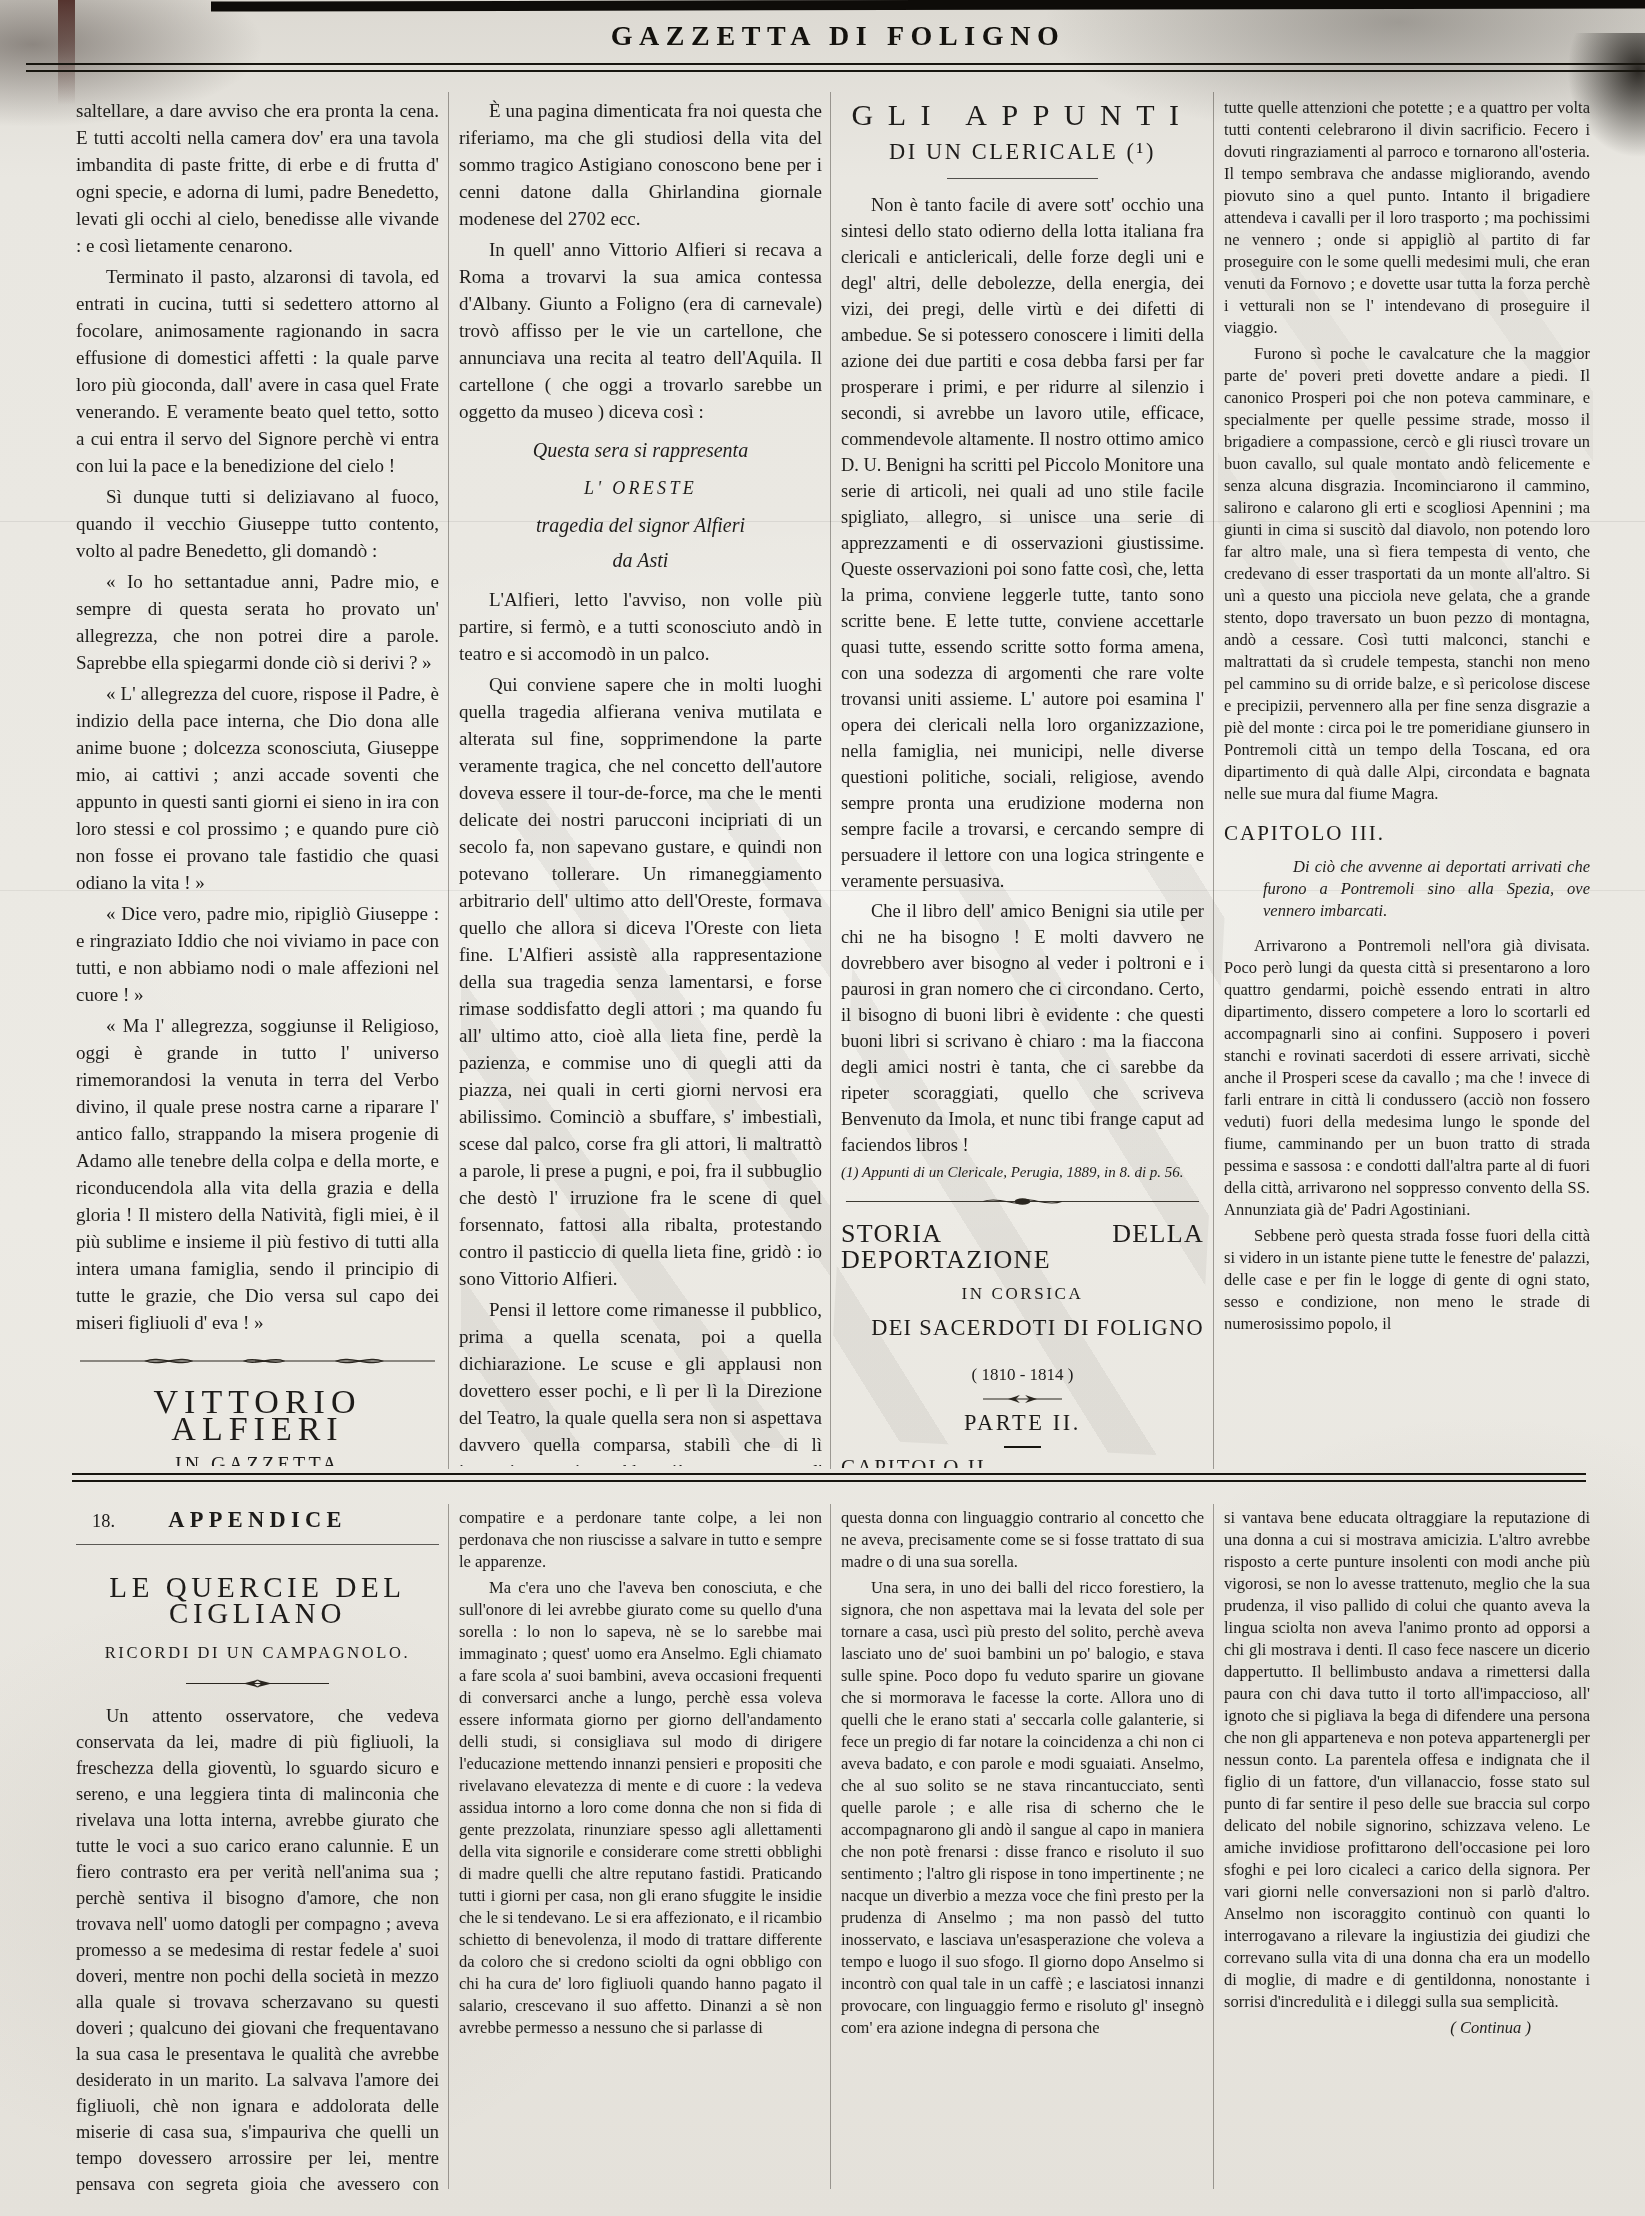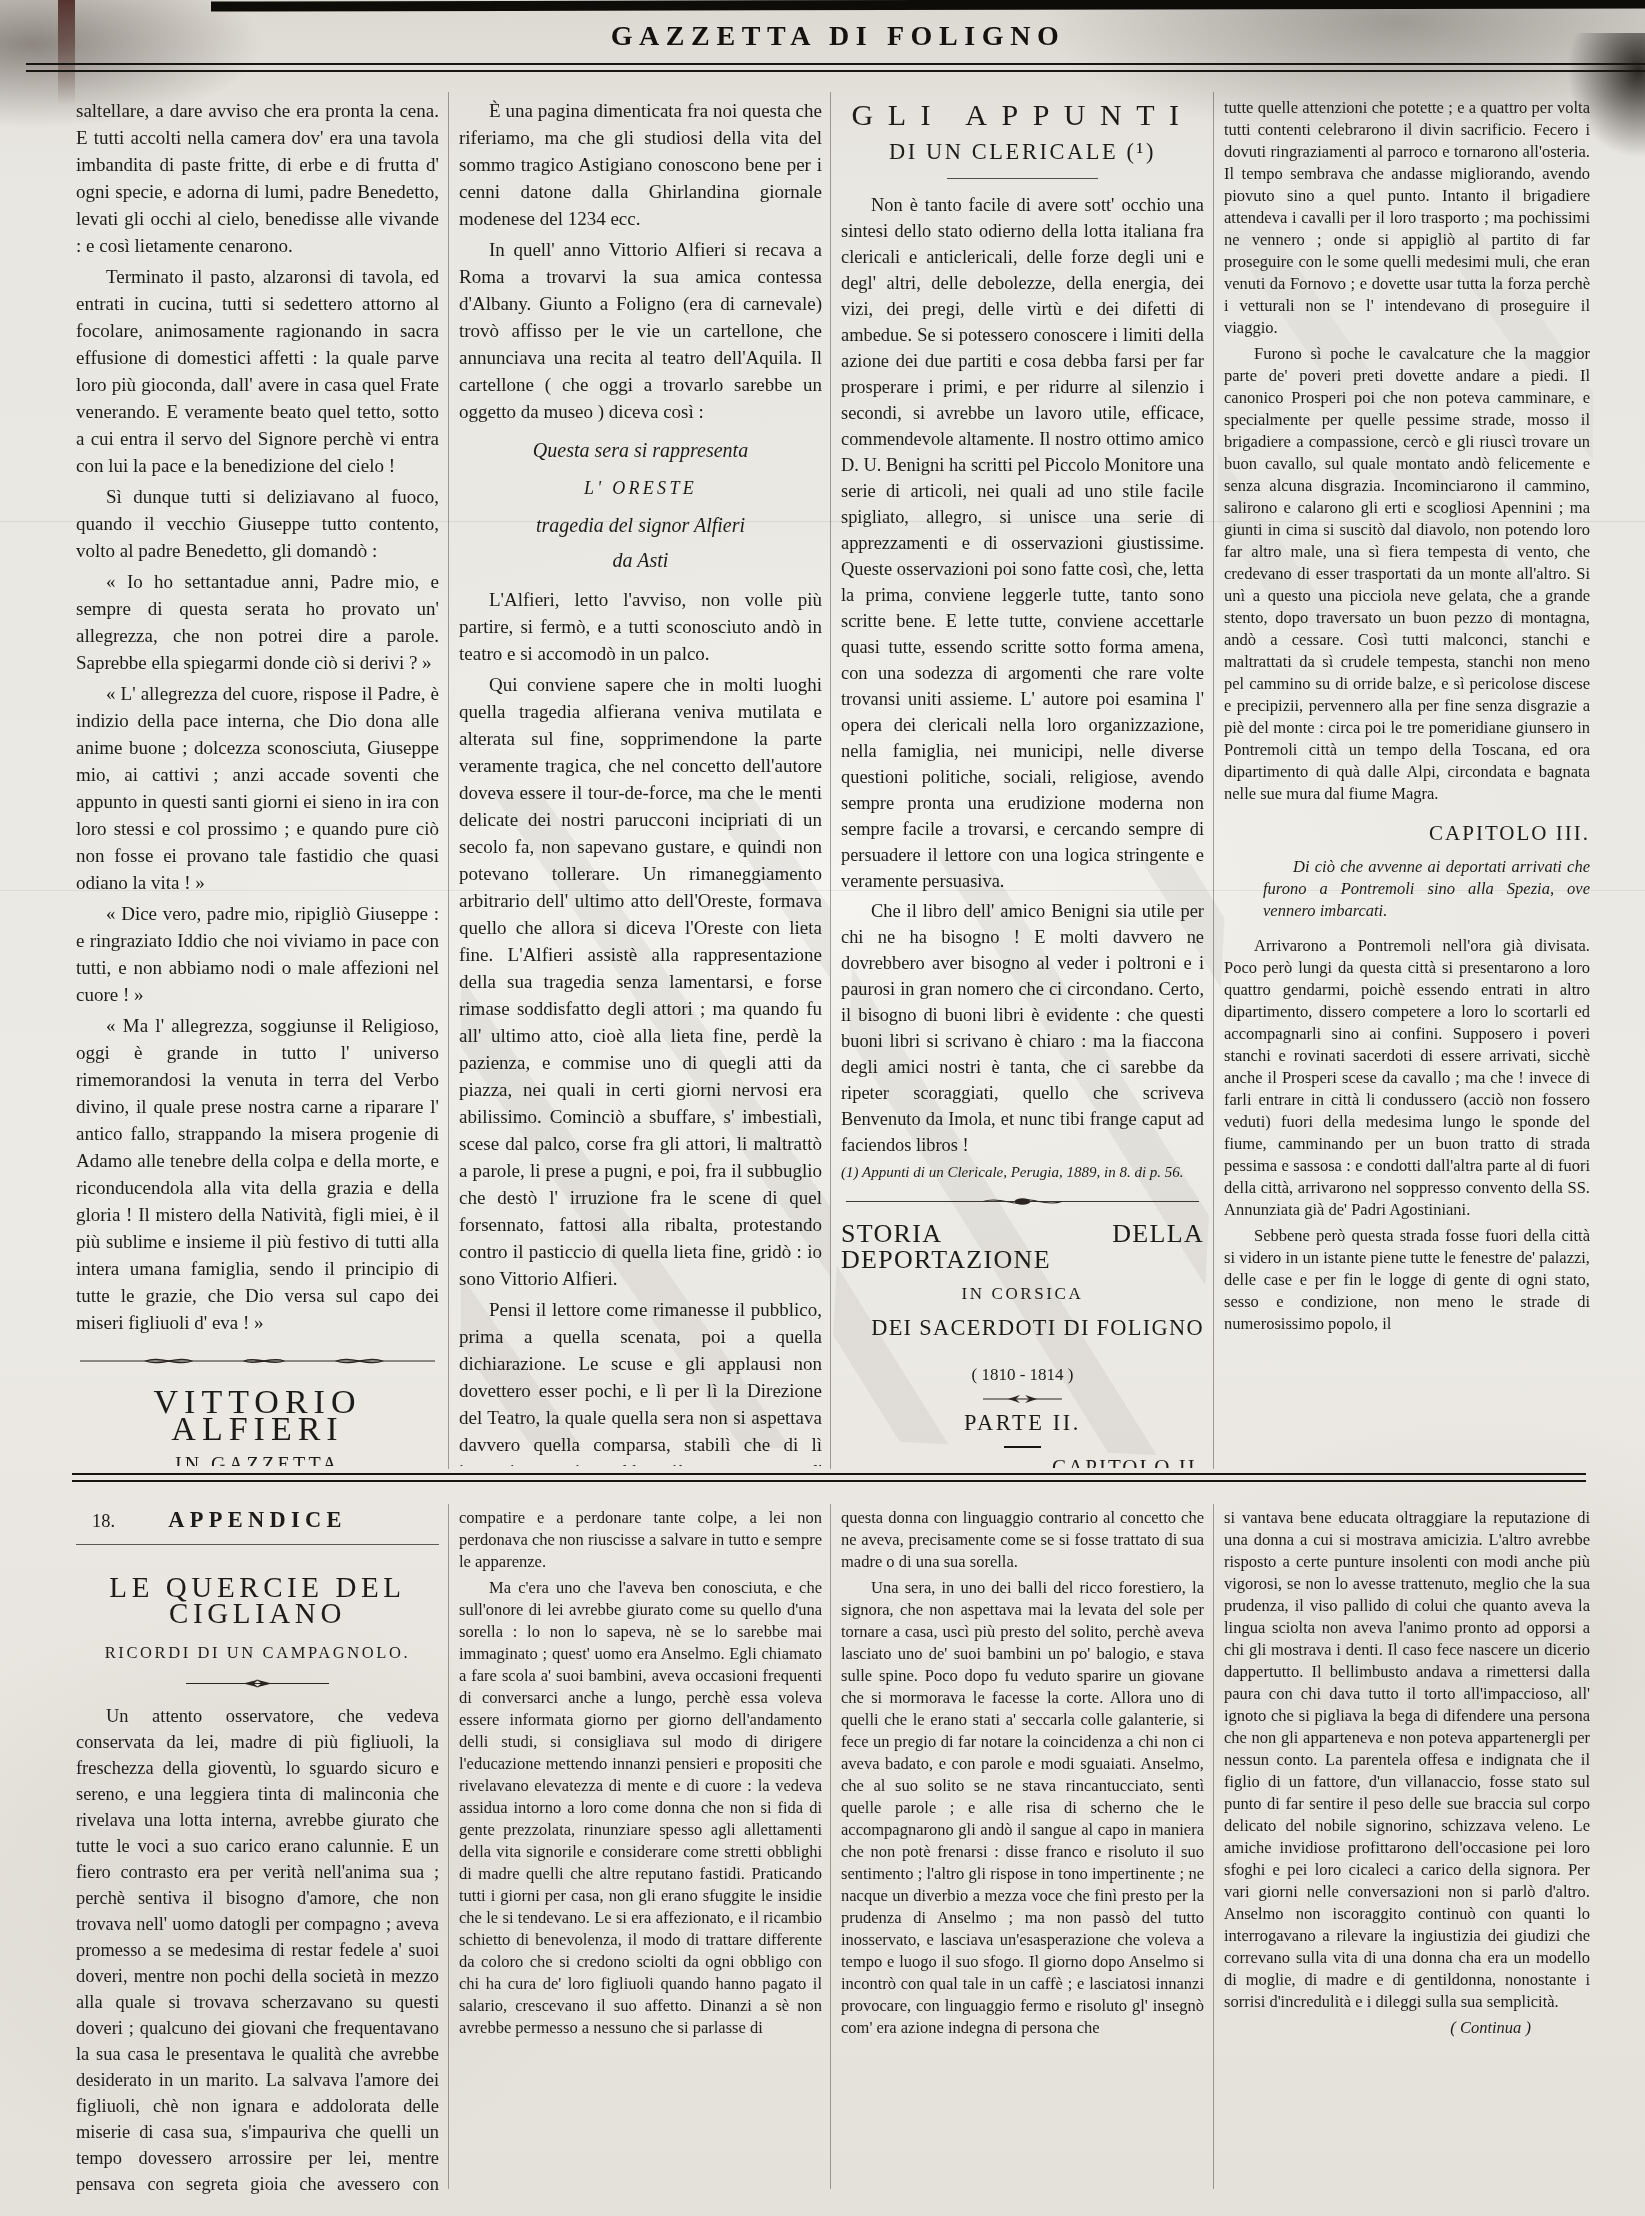--- a/index.html
+++ b/index.html
@@ -32,21 +32,21 @@
   .center{text-align:center;text-indent:0;}
   .art-title{font-size:34px;letter-spacing:6px;text-align:center;margin:0;font-weight:normal;}
   .art-sub{font-size:20px;letter-spacing:3.3px;text-align:center;margin:9.2px 0 0 0;font-weight:normal;}
   .appunti-title{font-size:30px;letter-spacing:14.5px;text-align:center;margin:0;font-weight:normal;}
   .appunti-sub{font-size:22.4px;letter-spacing:2.6px;text-align:center;margin:10.5px 0 0 0;font-weight:normal;}
   .storia-title{font-size:26px;letter-spacing:1.3px;margin:0;font-weight:normal;}
   .storia-sub1{font-size:17px;letter-spacing:2.6px;text-align:center;margin:8px 0 0 0;font-weight:normal;}
   .storia-sub2{font-size:22.4px;letter-spacing:1.3px;text-align:right;margin:8px 0 0 0;font-weight:normal;}
   .years{font-size:17px;margin:21px 0 0 0;}
   .parte{font-size:22.4px;letter-spacing:2.6px;text-align:center;margin:4px 0 0 0;font-weight:normal;}
-  .capitolo{font-size:21px;letter-spacing:2px;text-align:right;margin:6.6px 0 0 0;font-weight:normal;}
+  .capitolo{font-size:21px;letter-spacing:2px;text-align:left;margin:6.6px 0 0 0;font-weight:normal;}
   .chap-sum-ind{font-style:italic;margin:0;text-indent:0;padding-left:39px;}
   .footnote{font-size:15px;line-height:21px;font-style:italic;text-indent:20px;margin-top:17px;}
   .playbill{margin:12px 0;}
   .playbill div{text-align:center;font-style:italic;}
   .pb1{font-size:20px;margin:8px 0;}
   .pb2{font-size:18px;letter-spacing:3.3px;margin:10.5px 0;}
   .dash-sep{width:37px;height:2px;background:#17150f;margin:9.2px auto 0 auto;}
   .thin-sep{width:151px;height:1.3px;background:rgba(30,28,24,.75);margin:13px auto;}
   .orn{display:block;margin:0 auto;}
   .app-head{position:absolute;font-weight:bold;}
@@ -86,21 +86,21 @@
       <path d="M100 15 C120 6,150 24,170 15 C150 6,120 24,100 15 Z" fill="none" stroke="#2a261f" stroke-width="2"></path>
       <path d="M250 15 C268 7,292 23,310 15 C292 7,268 23,250 15 Z" fill="none" stroke="#2a261f" stroke-width="2"></path>
       <path d="M390 15 C410 6,440 24,460 15 C440 6,410 24,390 15 Z" fill="none" stroke="#2a261f" stroke-width="2"></path>
     </svg>
     <h1 class="art-title">VITTORIO ALFIERI</h1>
     <h2 class="art-sub">IN GAZZETTA</h2>
 
   </div>
 
   <div class="col b2" style="left:459px;top:97px;width:363px;height:1369px;">
-    <p>È una pagina dimenticata fra noi questa che riferiamo, ma che gli studiosi della vita del sommo tragico Astigiano conoscono bene per i cenni datone dalla Ghirlandina giornale modenese del 1234 ecc.</p>
+    <p>È una pagina dimenticata fra noi questa che riferiamo, ma che gli studiosi della vita del sommo tragico Astigiano conoscono bene per i cenni datone dalla Ghirlandina giornale modenese del 2702 ecc.</p>
     <p>In quell' anno Vittorio Alfieri si recava a Roma a trovarvi la sua amica contessa d'Albany. Giunto a Foligno (era di carnevale) trovò affisso per le vie un cartellone, che annunciava una recita al teatro dell'Aquila. Il cartellone ( che oggi a trovarlo sarebbe un oggetto da museo ) diceva così :</p>
     <div class="playbill">
       <div class="pb1">Questa sera si rappresenta</div>
       <div class="pb2">L' ORESTE</div>
       <div class="pb1">tragedia del signor Alfieri</div>
       <div class="pb1">da Asti</div>
     </div>
     <p>L'Alfieri, letto l'avviso, non volle più partire, si fermò, e a tutti sconosciuto andò in teatro e si accomodò in un palco.</p>
     <p>Qui conviene sapere che in molti luoghi quella tragedia alfierana veniva mutilata e alterata sul fine, sopprimendone la parte veramente tragica, che nel concetto dell'autore doveva essere il tour-de-force, ma che le menti delicate dei nostri parucconi incipriati di un secolo fa, non sapevano gustare, e quindi non potevano tollerare. Un rimaneggiamento arbitrario dell' ultimo atto dell'Oreste, formava quello che allora si diceva l'Oreste con lieta fine. L'Alfieri assistè alla rappresentazione della sua tragedia senza lamentarsi, e forse rimase soddisfatto degli attori ; ma quando fu all' ultimo atto, cioè alla lieta fine, perdè la pazienza, e commise uno di quegli atti da piazza, nei quali in certi giorni nervosi era abilissimo. Cominciò a sbuffare, s' imbestialì, scese dal palco, corse fra gli attori, li maltrattò a parole, li prese a pugni, e poi, fra il subbuglio che destò l' irruzione fra le scene di quel forsennato, fattosi alla ribalta, protestando contro il pasticcio di quella lieta fine, gridò : io sono Vittorio Alfieri.</p>
     <p>Pensi il lettore come rimanesse il pubblico, prima a quella scenata, poi a quella dichiarazione. Le scuse e gli applausi non dovettero esser pochi, e lì per lì la Direzione del Teatro, la quale quella sera non si aspettava davvero quella comparsa, stabilì che di lì innanzi non si sarebbe più rappresentato l' Oreste con lieta fine, e per riverenza del sommo tragico chiuse il palco dove fu l' Alfieri, e per rispetto a lui non volle più aprirlo. Ma il Teatro dell' Aquila ove si udì la musica del Iommelli Guglielmi, Cimarosa, ecc. ove si rappresentarono le composizioni del Metastasio, del Goldoni, dell' Alfieri ecc. essendo di legno, dopo il 1834 all' incirca fu rinnovato , cedè posto a quello intitolato al Ferroni, e la reliquia Alfierana andò distrutta. Peccato ! Quel vecchio palco, annerito e cadente, sarebbe stato il più bell' ornamento del nuovo Teatro.</p>

